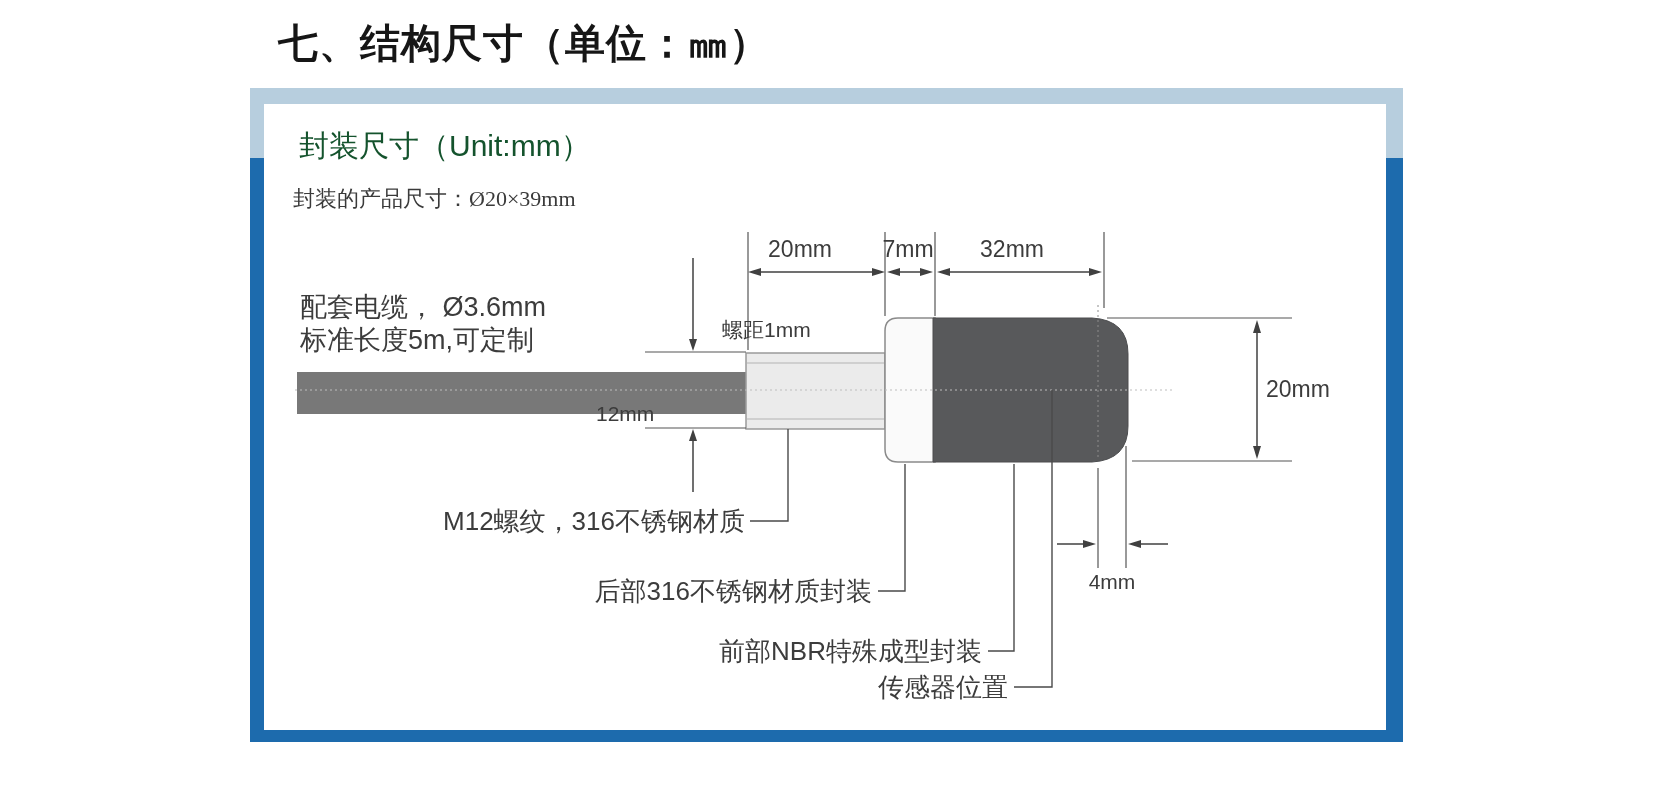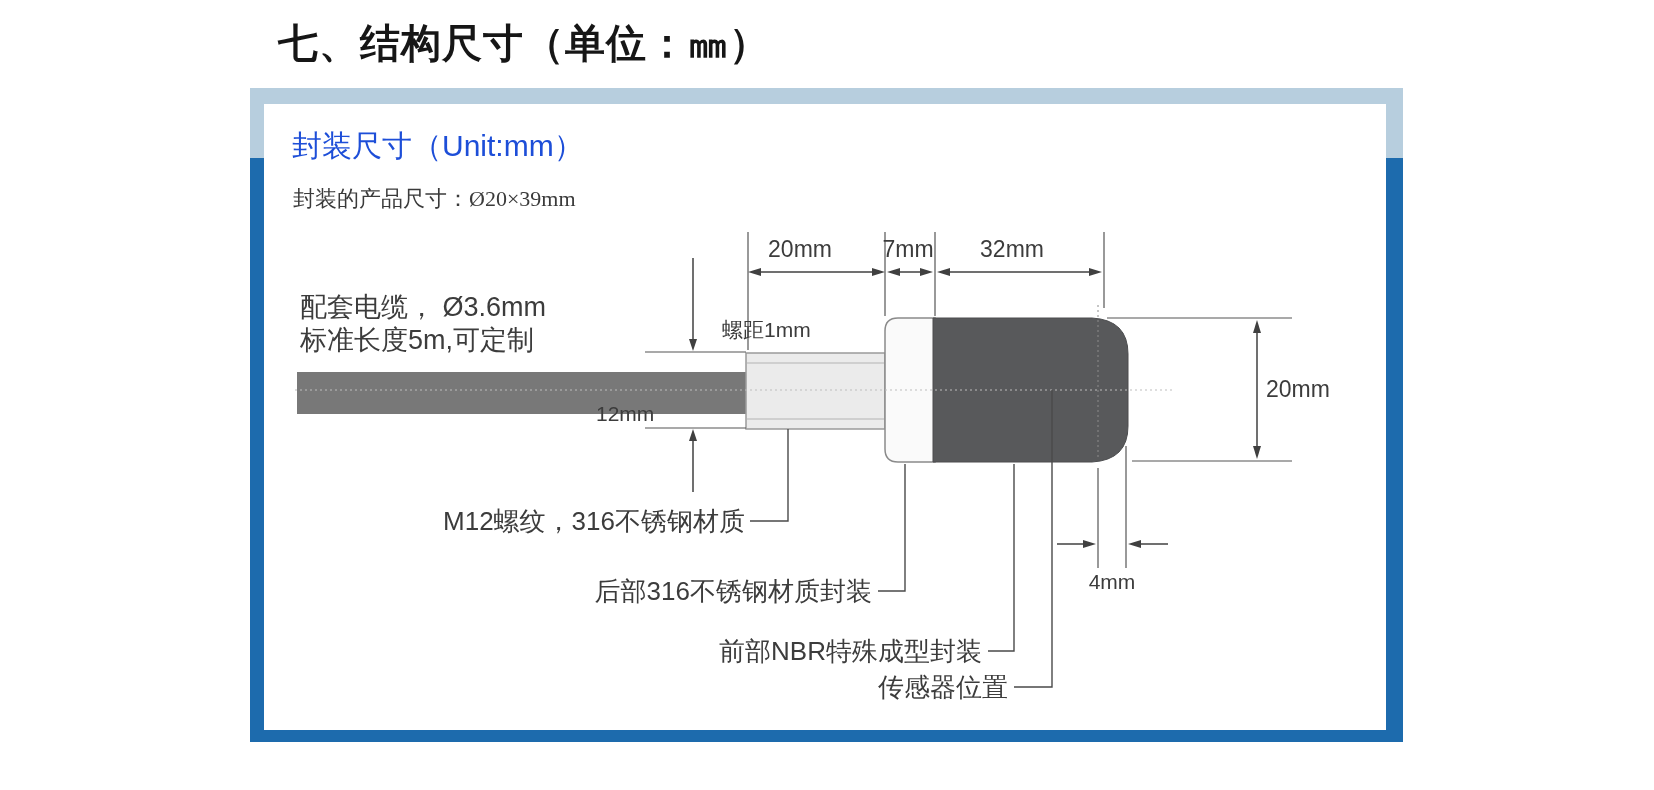--- a/index.html
+++ b/index.html
@@ -11,21 +11,21 @@
 
   
   .panel{position:absolute;left:250px;top:88px;width:1153px;height:654px;background:#ffffff;}
   .panel .bar-top{position:absolute;left:0;top:0;right:0;height:16px;background:#b7cede;}
   .panel .bar-left{position:absolute;left:0;top:0;bottom:0;width:14px;
     background:linear-gradient(#b7cede 0px,#b7cede 70px,#1d6bad 70px,#1d6bad 100%);}
   .panel .bar-right{position:absolute;right:0;top:0;bottom:0;width:17px;
     background:linear-gradient(#b7cede 0px,#b7cede 70px,#1d6bad 70px,#1d6bad 100%);}
   .panel .bar-bottom{position:absolute;left:0;bottom:0;right:0;height:12px;background:#1d6bad;}
 
-  .panel-heading{position:absolute;left:292px;top:126px;font-size:30px;color:#1d4ed8;white-space:nowrap;}
+  .panel-heading{position:absolute;left:299px;top:126px;font-size:30px;color:#14532d;white-space:nowrap;}
   .panel-subheading{position:absolute;left:293px;top:184px;font-size:22px;color:#3a3a3a;white-space:nowrap;font-family:Liberation Serif, serif;}
 
   svg{position:absolute;left:0;top:0;}
   .dimline{stroke:#404040;stroke-width:1.5;fill:none;}
   .extline{stroke:#555555;stroke-width:1.2;fill:none;}
   .leader{stroke:#4a4a4a;stroke-width:1.4;fill:none;}
   .arrow{fill:#404040;stroke:none;}
   .centerline{stroke:#bdbdbd;stroke-width:1;stroke-dasharray:2,3;fill:none;}
   .sensor-dotted{stroke:#8c8c8c;stroke-width:1;stroke-dasharray:2,3;fill:none;}
   .threadline{stroke:#b3b3b3;stroke-width:1;fill:none;}

